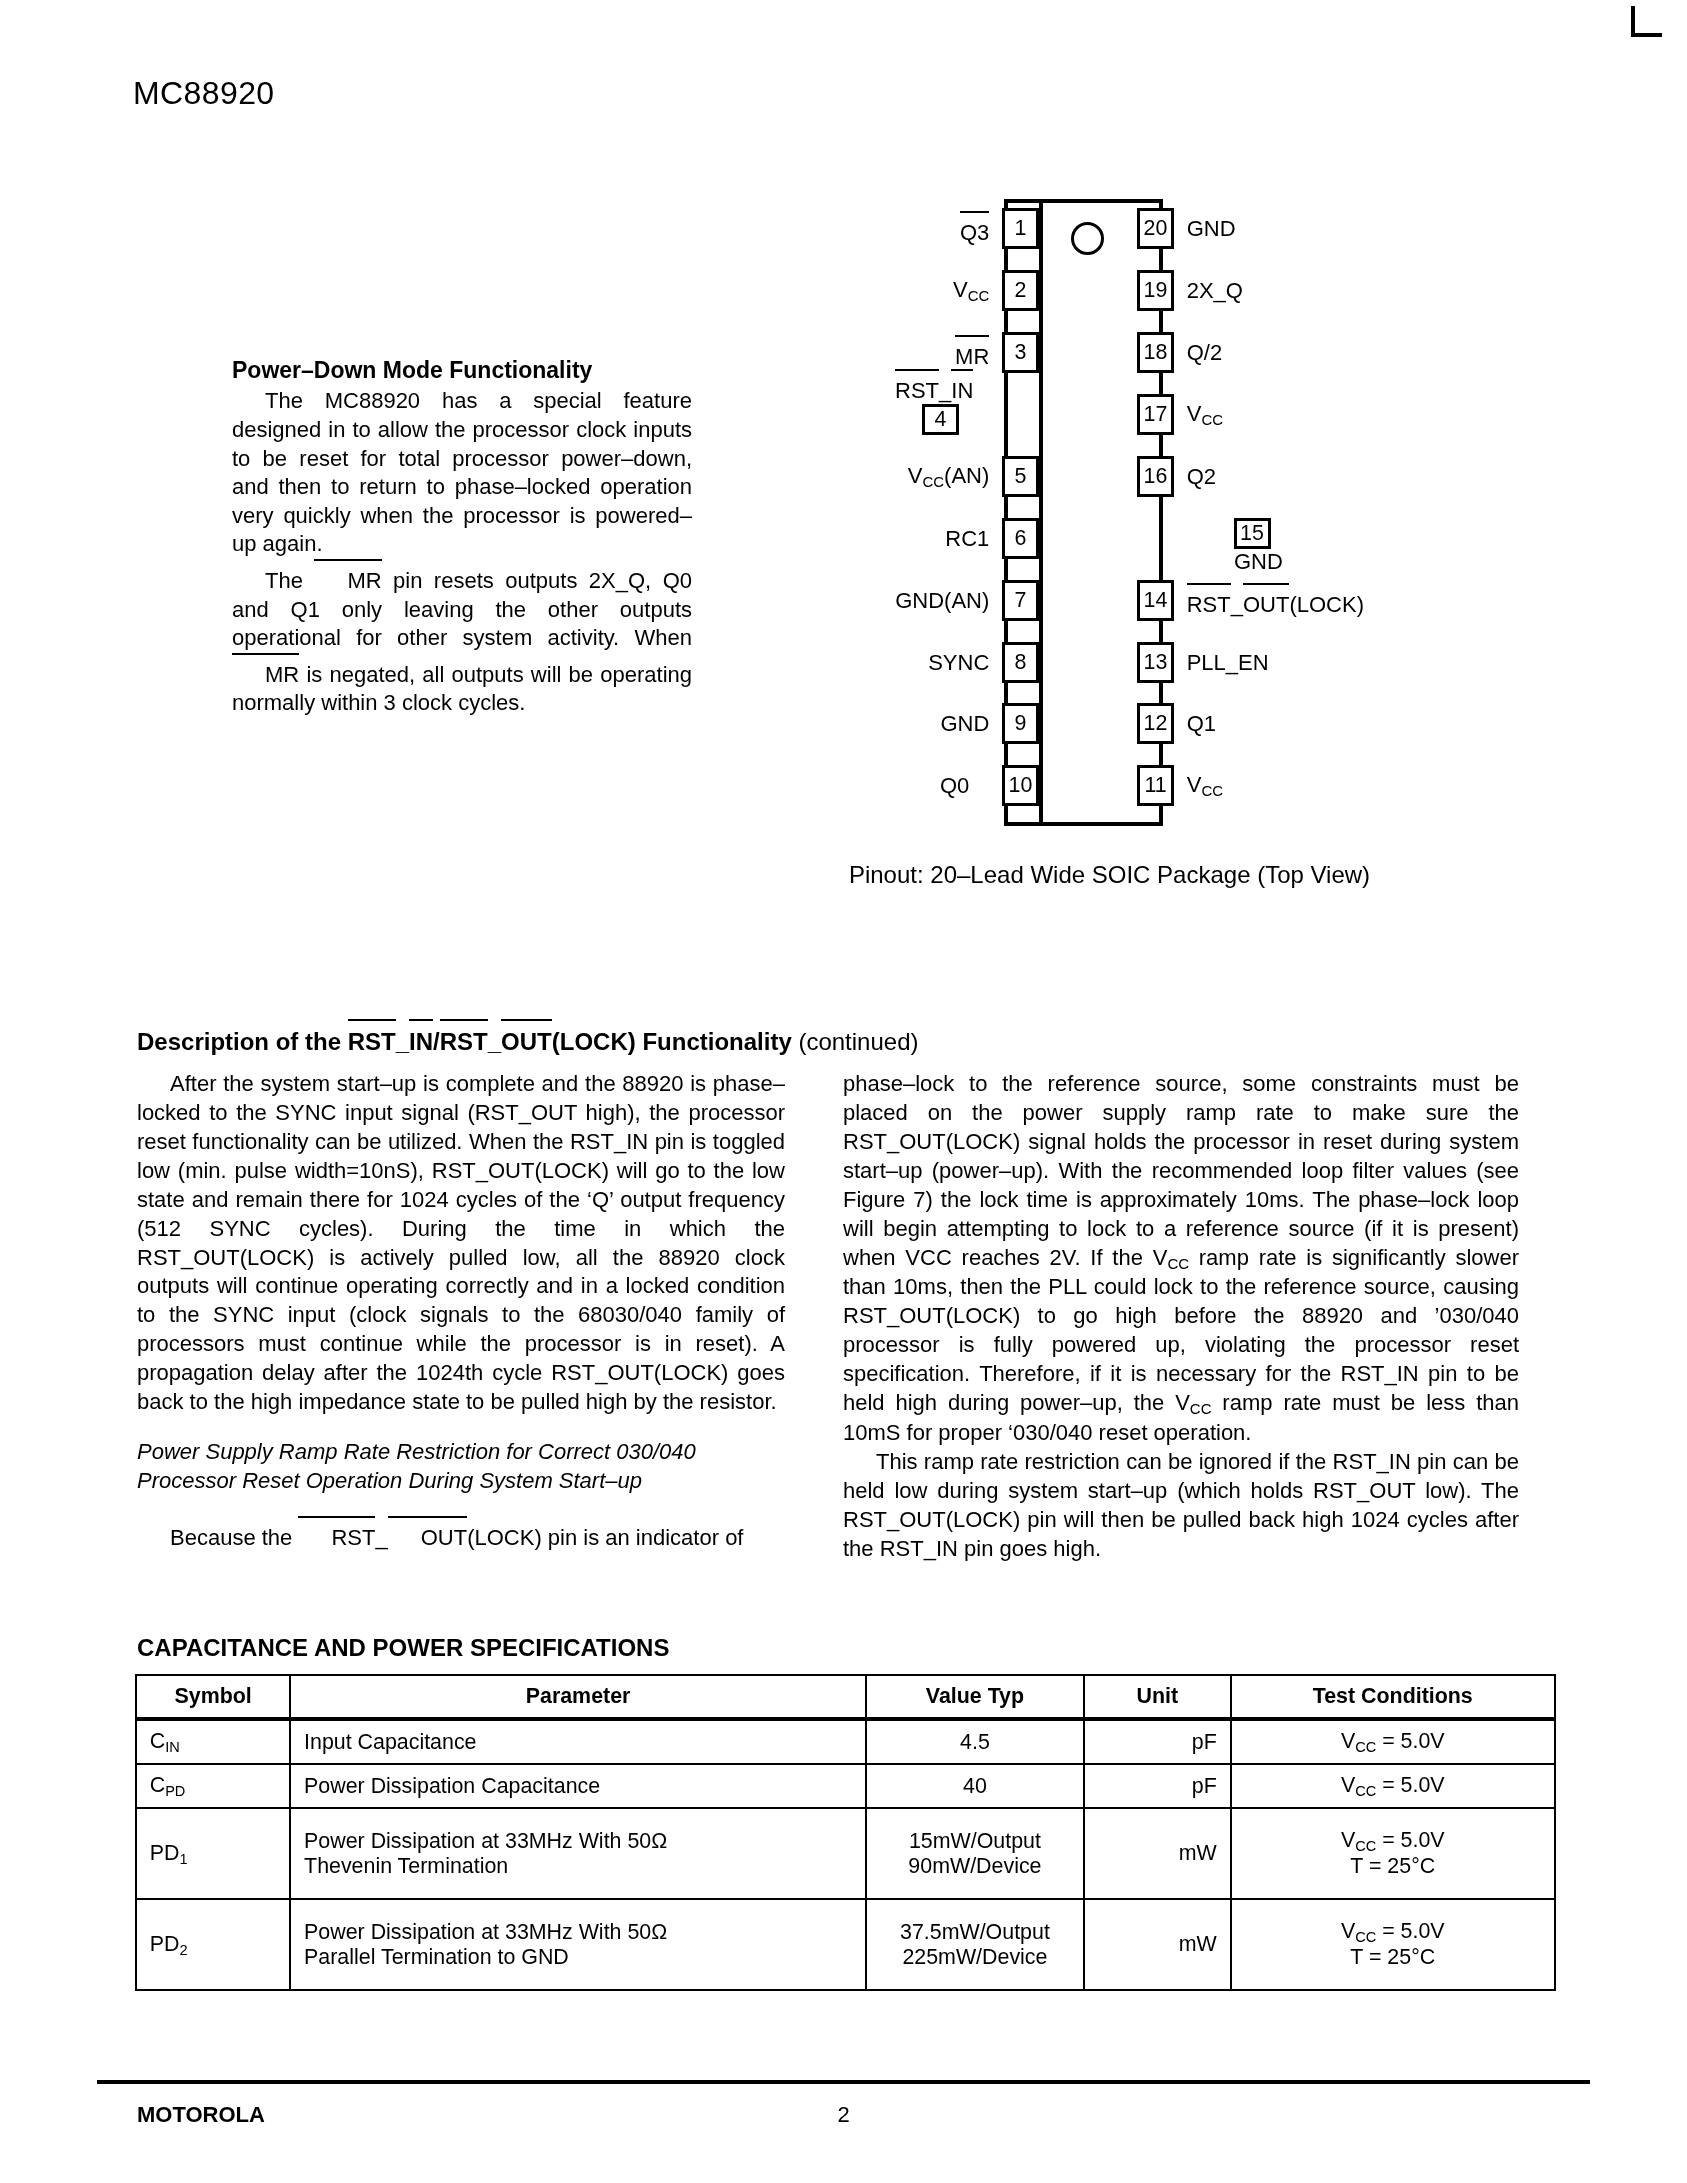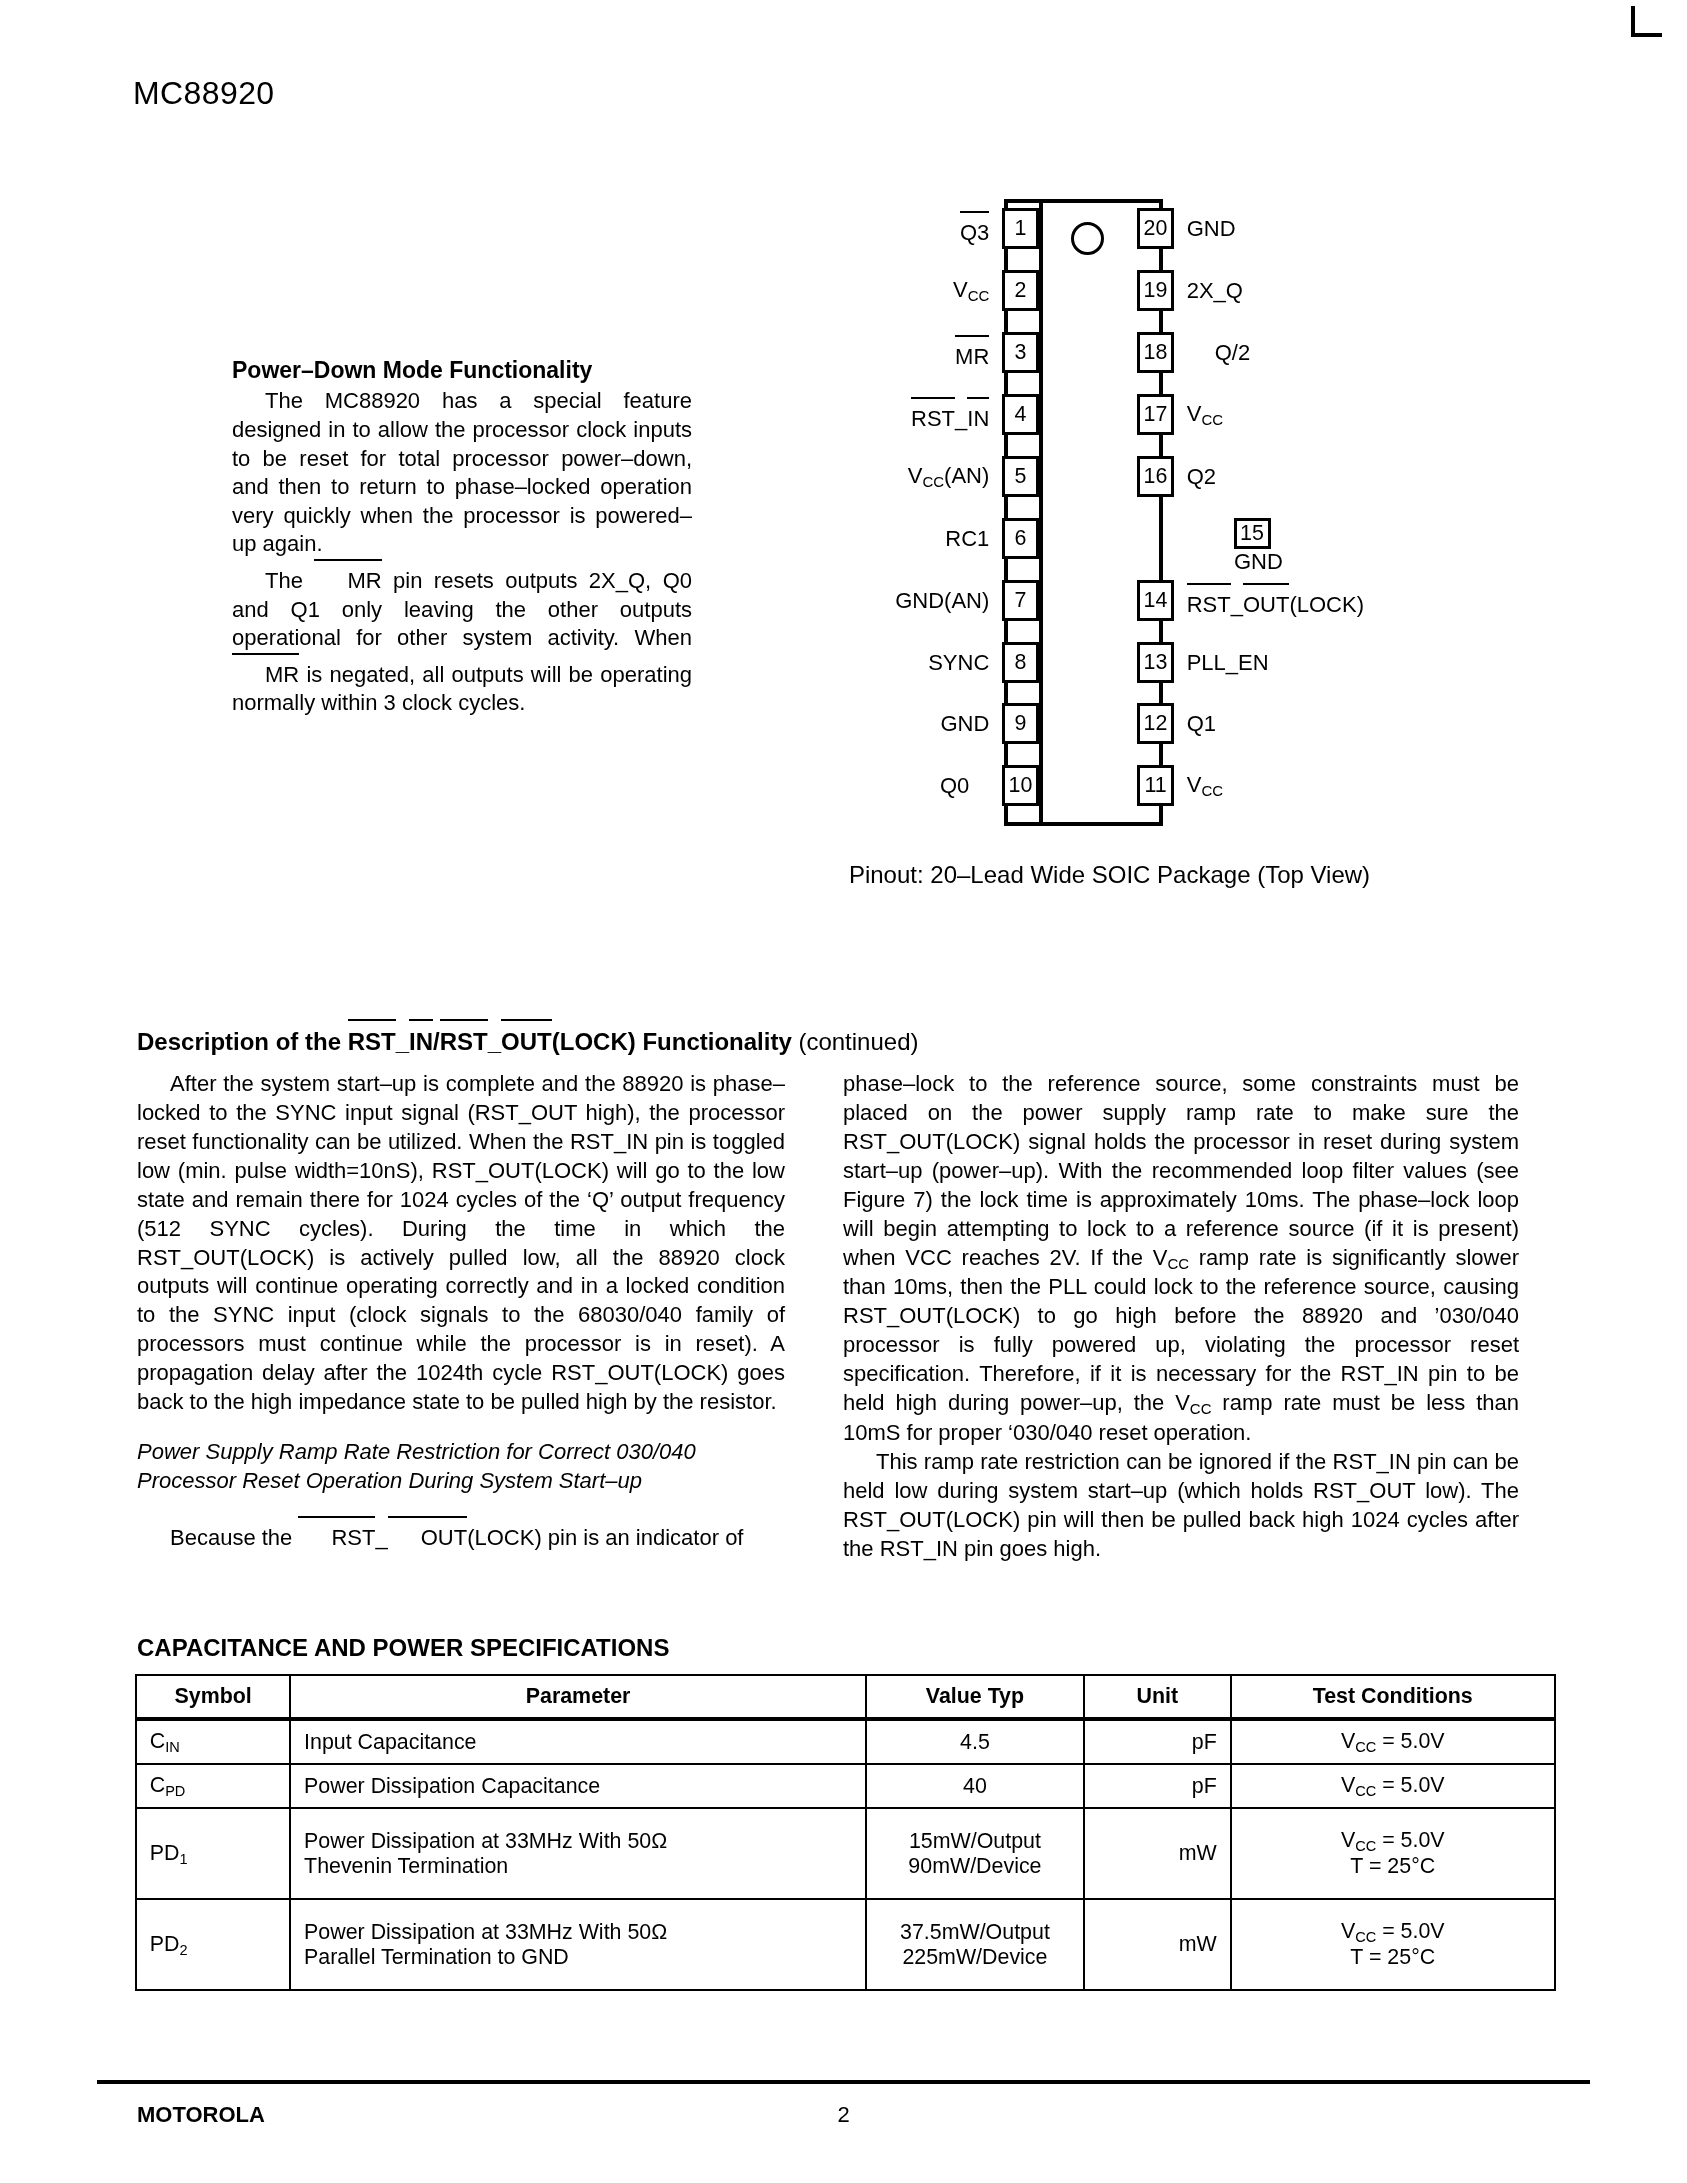--- a/index.html
+++ b/index.html
@@ -106,21 +106,21 @@
           <span class="pinbox">1</span>
         </div>
         <div class="pinrow left" style="top: 81px;">
           <span class="pinlbl">V<sub>CC</sub></span>
           <span class="pinbox">2</span>
         </div>
         <div class="pinrow left" style="top: 143px;">
           <span class="pinlbl"><span class="ovl">MR</span></span>
           <span class="pinbox">3</span>
         </div>
-        <div class="pinrow left" style="top: 205px;">
+        <div class="pinrow left" style="top: 205px; flex-direction: column;">
           <span class="pinlbl"><span class="ovl">RST</span>_<span class="ovl">IN</span></span>
           <span class="pinbox">4</span>
         </div>
         <div class="pinrow left" style="top: 267px;">
           <span class="pinlbl">V<sub>CC</sub>(AN)</span>
           <span class="pinbox">5</span>
         </div>
         <div class="pinrow left" style="top: 329px;">
           <span class="pinlbl">RC1</span>
           <span class="pinbox">6</span>
@@ -144,21 +144,21 @@
       </div>
     <div id="right-pins">
         <div class="pinrow right" style="top: 19px;">
           <span class="pinbox">20</span>
           <span class="pinlbl">GND</span>
         </div>
         <div class="pinrow right" style="top: 81px;">
           <span class="pinbox">19</span>
           <span class="pinlbl">2X_Q</span>
         </div>
-        <div class="pinrow right" style="top: 143px; gap: 28px;">
+        <div class="pinrow right" style="top: 143px;">
           <span class="pinbox">18</span>
           <span class="pinlbl">Q/2</span>
         </div>
         <div class="pinrow right" style="top: 205px;">
           <span class="pinbox">17</span>
           <span class="pinlbl">V<sub>CC</sub></span>
         </div>
         <div class="pinrow right" style="top: 267px;">
           <span class="pinbox">16</span>
           <span class="pinlbl">Q2</span>

